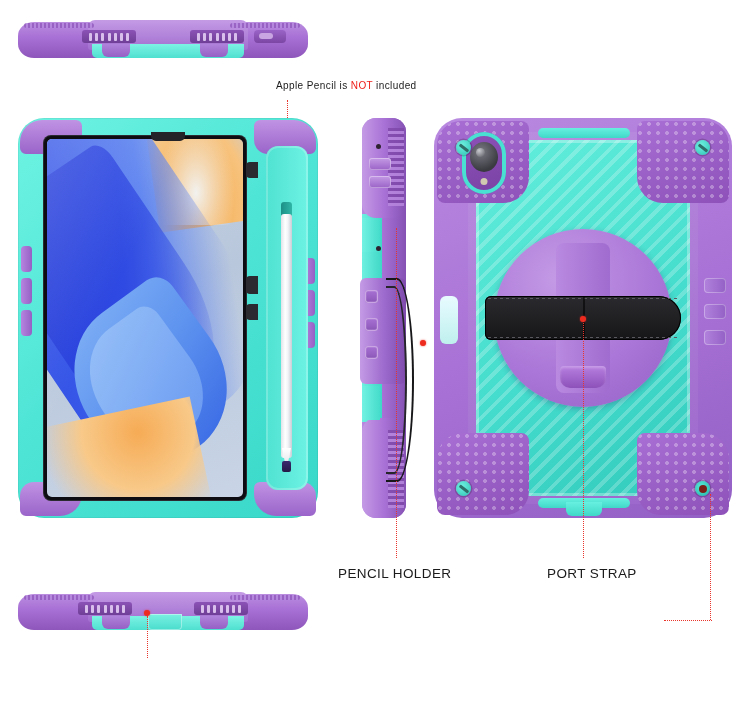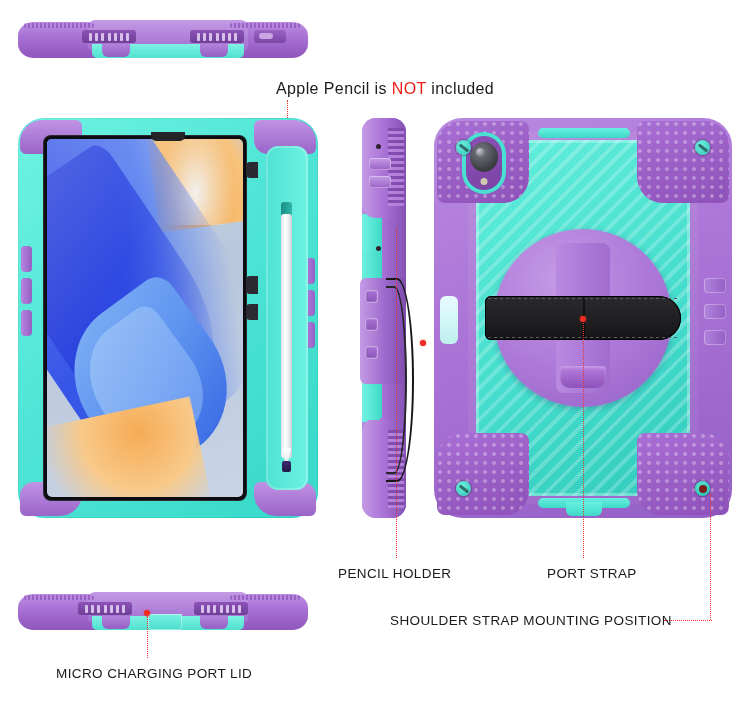--- a/index.html
+++ b/index.html
@@ -228,21 +228,21 @@
         <i></i>
         <i></i>
         <i></i>
         <i></i>
         <i></i>
         <i></i>
     </div>
     <div class="btn" style="left:236px;"></div>
   </div>
 
-  <div class="lbl" style="left:276px;top:80px;font-size:16px;">
+  <div class="lbl" style="left:276px;top:80px;font-size:10px;">
     <span>Apple Pencil is</span>
     <span class="red">NOT</span>
     <span>included</span>
   </div>
   <div class="leader-v" style="left:287px;top:100px;height:130px;"></div>
   <div class="dot" style="left:284px;top:228px;"></div>
 
   <div class="abs" id="front-view">
     <div class="shell"></div>
     <div class="corner c-tl"></div>
@@ -344,21 +344,20 @@
     <div class="screwpt" style="left:22px;bottom:22px;"></div>
     <div class="screwpt mount" style="right:22px;bottom:22px;"></div>
   </div>
 
   <div class="dot" style="left:580px;top:316px;"></div>
   <div class="leader-v" style="left:583px;top:320px;height:238px;"></div>
   <div class="lbl" style="left:547px;top:566px;">PORT STRAP</div>
 
   <div class="leader-v" style="left:710px;top:494px;height:126px;"></div>
   <div class="leader-h" style="left:664px;top:620px;width:48px;"></div>
-  <div class="lbl" style="left:390px;top:613px;">SHOULDER STRAP MOUNTING POSITION</div>
 
   <div class="abs" id="top-view" style="left:18px;top:586px;width:290px;height:50px;">
     <div class="body"></div>
     <div class="midplate"></div>
     <div class="tealstrip"></div>
     <div class="notch" style="left:84px;"></div>
     <div class="notch" style="left:182px;"></div>
     <div class="ridge" style="left:6px;"></div>
     <div class="ridge" style="left:212px;"></div>
     <div class="grille" style="left:60px;">
@@ -378,15 +377,14 @@
         <i></i>
         <i></i>
         <i></i>
     </div>
     <div class="abs" style="left:130px;top:28px;width:34px;height:16px;
          background:linear-gradient(180deg,#7bf0e2,#49ddcd);border-radius:0 0 4px 4px;
          box-shadow:inset 0 0 0 1px rgba(255,255,255,.4);"></div>
   </div>
   <div class="dot" style="left:144px;top:610px;"></div>
   <div class="leader-v" style="left:147px;top:616px;height:42px;"></div>
-  <div class="lbl" style="left:56px;top:666px;">MICRO CHARGING PORT LID</div>
 
 </div>
 
 </body></html>

